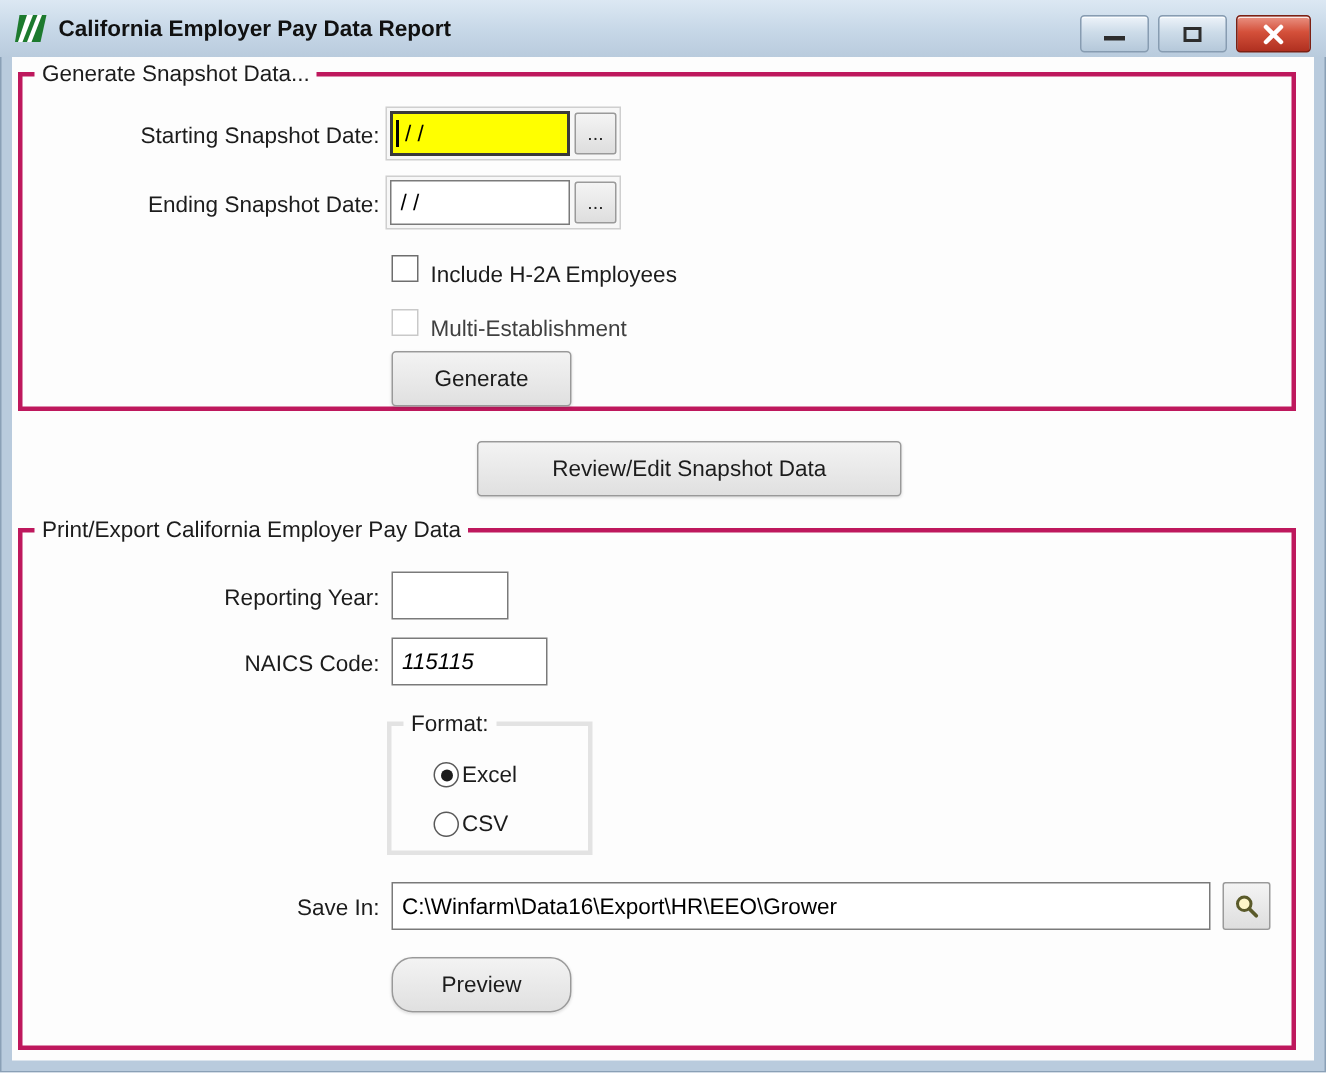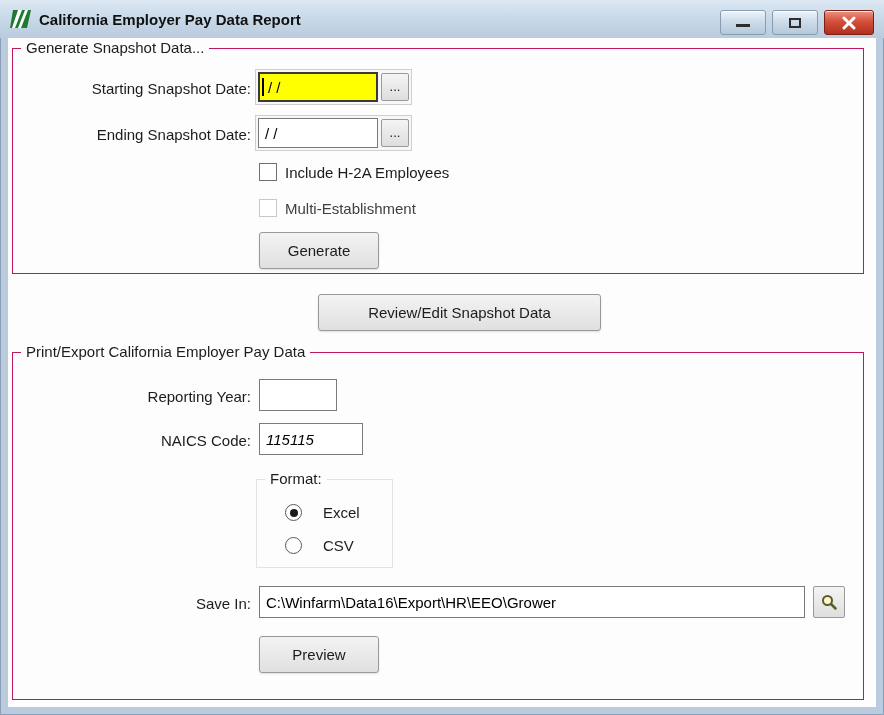--- a/index.html
+++ b/index.html
@@ -36,21 +36,21 @@
   }
   .icon-min { width:14px; height:3px; background:#2d2d2d; margin-top:6px; }
   .icon-max { width:12px; height:10px; border:2px solid #2d2d2d; background:transparent; }
 
   
   .content {
     position:absolute; top:38px; left:8px; width:868px; height:669px;
     background:#fdfdfd;
   }
   .groupbox {
-    position:absolute; border:1px solid #be185d; background:#fdfdfd;
+    position:absolute; border:3px solid #be185d; background:#fdfdfd;
   }
   .groupbox-label {
     position:absolute; top:-10px; left:8px; background:#fdfdfd;
     padding:0 5px; font-size:15px; color:#1c1c1c; white-space:nowrap;
   }
 
   .field-label {
     position:absolute; left:0; width:238px; text-align:right;
     font-size:15px; color:#1c1c1c; line-height:32px; white-space:nowrap;
   }
@@ -75,38 +75,38 @@
     width:28px; height:28px; border:1px solid #9a9a9a; border-radius:2px;
     background:linear-gradient(#f4f4f4,#dedede);
     font-size:13px; color:#222; text-align:center; line-height:24px; cursor:default;
   }
 
   
   .check-row { position:absolute; display:flex; align-items:center; gap:8px; cursor:default; }
   .check-box {
     width:18px; height:18px; border:1px solid #6e6e6e; background:#fff; flex:0 0 auto;
   }
-  .check-label { font-size:15px; color:#1c1c1c; }
+  .check-label { font-size:15px; color:#1c1c1c;margin-top:10px; }
   .check-row.disabled .check-box { border-color:#c9c9c9; }
   .check-row.disabled .check-label { color:#404040; }
 
   
   .btn {
     position:absolute;
     border:1px solid #999; border-radius:3px;
     background:linear-gradient(#f3f3f3,#e0e0e0);
     font-family:"Liberation Sans", sans-serif;
     font-size:15px; color:#1c1c1c;
     display:flex; align-items:center; justify-content:center;
     box-shadow: 0 1px 2px rgba(0,0,0,.12);
     cursor:default;
   }
 
   
-  .radio-row { position:absolute; display:flex; align-items:center; gap:21px; cursor:default; }
+  .radio-row { position:absolute; display:flex; align-items:center; gap:2px; cursor:default; }
   .radio {
     width:17px; height:17px; border:1px solid #595959; border-radius:50%;
     background:#fff; position:relative; flex:0 0 auto;
   }
   .radio.checked::after {
     content:""; position:absolute; left:3.5px; top:3.5px; width:8px; height:8px;
     border-radius:50%; background:#1c1c1c;
   }
   .radio-label { font-size:15px; color:#1c1c1c; }
 
@@ -207,17 +207,17 @@
 
       <span class="field-label" style="top:235px;">Save In:</span>
       <input class="txt" type="text" style="position: absolute; left: 246px; top: 233px; width: 546px;" value="C:\Winfarm\Data16\Export\HR\EEO\Grower">
       <button class="browse-btn" style="left:800px; top:233px;">
         <svg width="18" height="18" viewBox="0 0 18 18">
           <circle cx="7.5" cy="7.5" r="4.5" fill="#fdf6c9" stroke="#5a5a2a" stroke-width="2"></circle>
           <line x1="11" y1="11" x2="15.5" y2="15.5" stroke="#5a5a2a" stroke-width="2.5" stroke-linecap="round"></line>
         </svg>
       </button>
 
-      <button class="btn" style="left:246px; top:283px; width:120px; height:37px;">Preview</button>
+      <button class="btn" style="left:246px; top:283px; width:120px; height:37px;border-radius:14px;">Preview</button>
     </div>
 
   </div>
 </div>
 
 </body></html>

